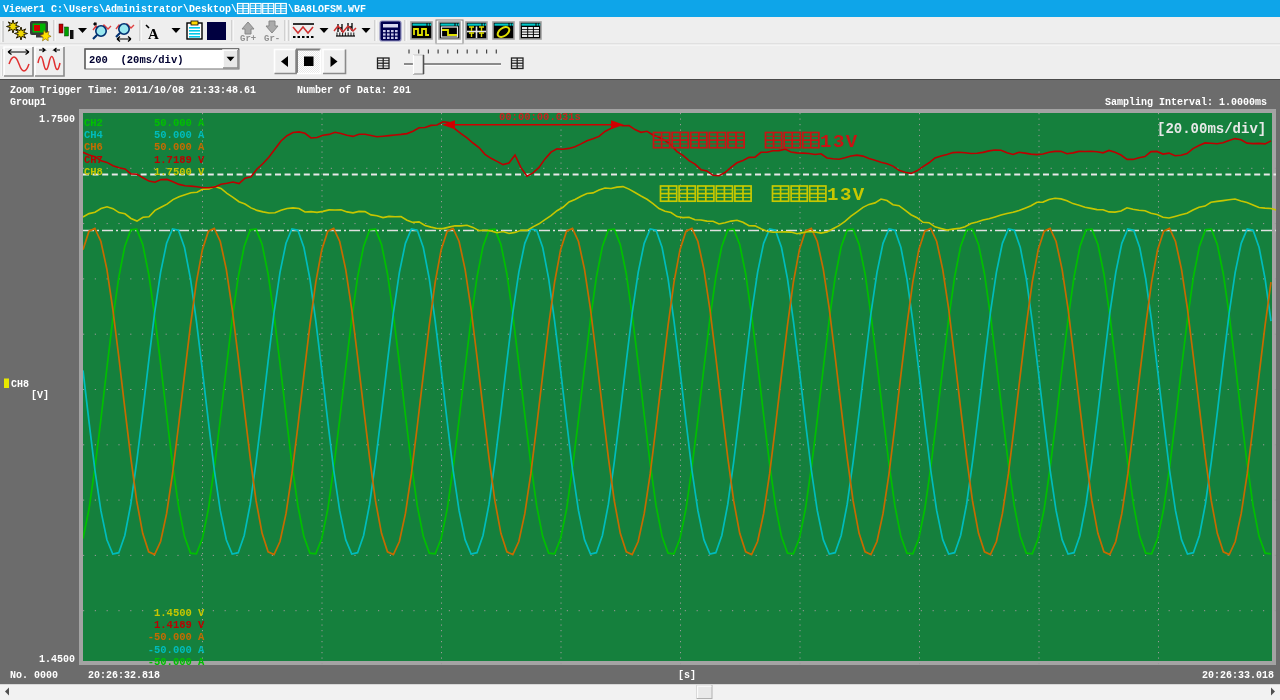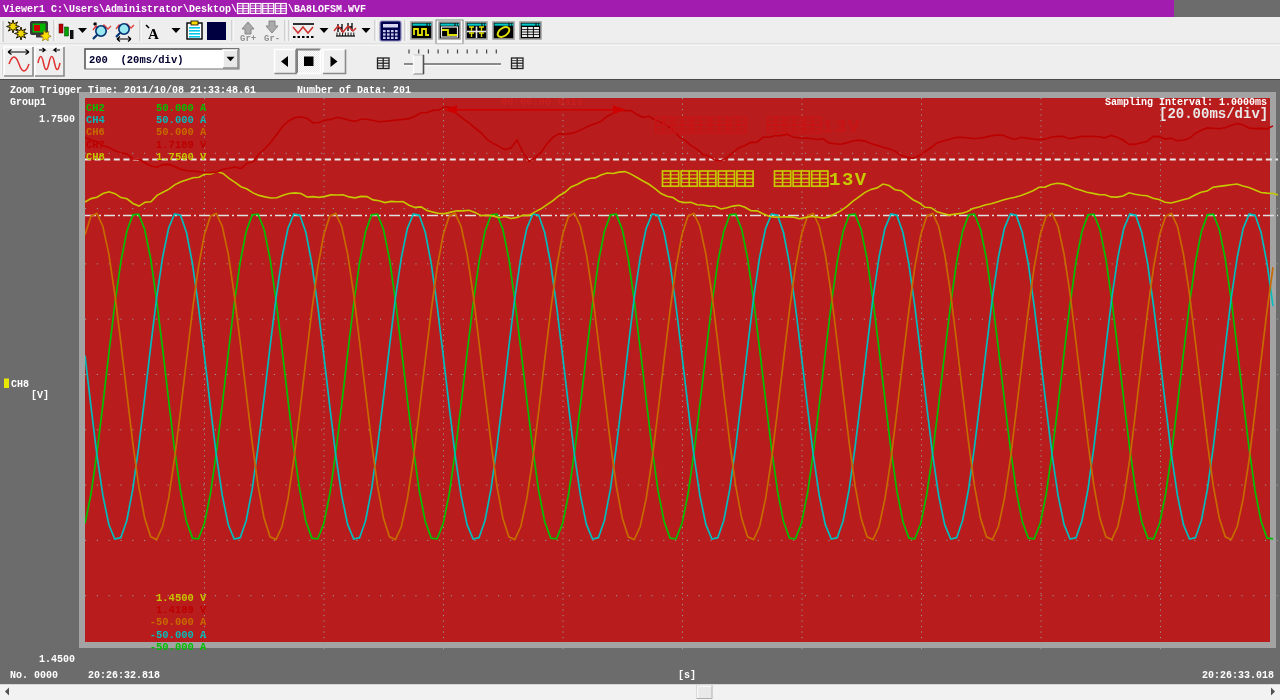--- a/index.html
+++ b/index.html
@@ -1,18 +1,18 @@
 <!DOCTYPE html>
 <html><head><meta charset="utf-8"><style>
 *{margin:0;padding:0;box-sizing:border-box}
 html,body{width:1280px;height:700px;overflow:hidden;background:#6c6c6c;font-family:"Liberation Sans",sans-serif}
-#titlebar{position:absolute;left:0;top:0;width:1174px;height:17px;background:#a21caf}
+#titlebar{position:absolute;left:0;top:0;width:1280px;height:17px;background:#0ea5e9}
 #toolbar{position:absolute;left:0;top:17px;width:1280px;height:62px;background:#eeeeee;}
 #grayarea{position:absolute;left:0;top:79px;width:1280px;height:605px;background:#6c6c6c;border-top:1px solid #4a4a4a}
-#plot{position:absolute;left:79px;top:12px;width:1197px;height:556px;background:#b91c1c;border:6px solid #a3a3a3}
+#plot{position:absolute;left:79px;top:29px;width:1197px;height:556px;background:#15803d;border:4px solid #a3a3a3}
 #scroll{position:absolute;left:0;top:684px;width:1280px;height:16px;background:#f2f2f2}
 </style></head>
 <body>
 <div id="titlebar">
     <svg width="1280" height="17" style="position:absolute;left:0;top:0">
       <text x="3" y="12" font-size="10" font-weight="bold" fill="#fff" font-family="Liberation Mono,monospace">Viewer1 C:\Users\Administrator\Desktop\</text>
       <rect x="237.5" y="3.5" width="11.0" height="10.0" fill="none" stroke="#fff" stroke-width="1.2"></rect>
       <line x1="237.5" y1="8.5" x2="248.5" y2="8.5" stroke="#fff" stroke-width="1.2"></line>
       <line x1="243.0" y1="3.5" x2="243.0" y2="13.5" stroke="#fff" stroke-width="1.2"></line>
       <line x1="237.5" y1="6.0" x2="248.5" y2="6.0" stroke="#fff" stroke-width="0.74"></line>

